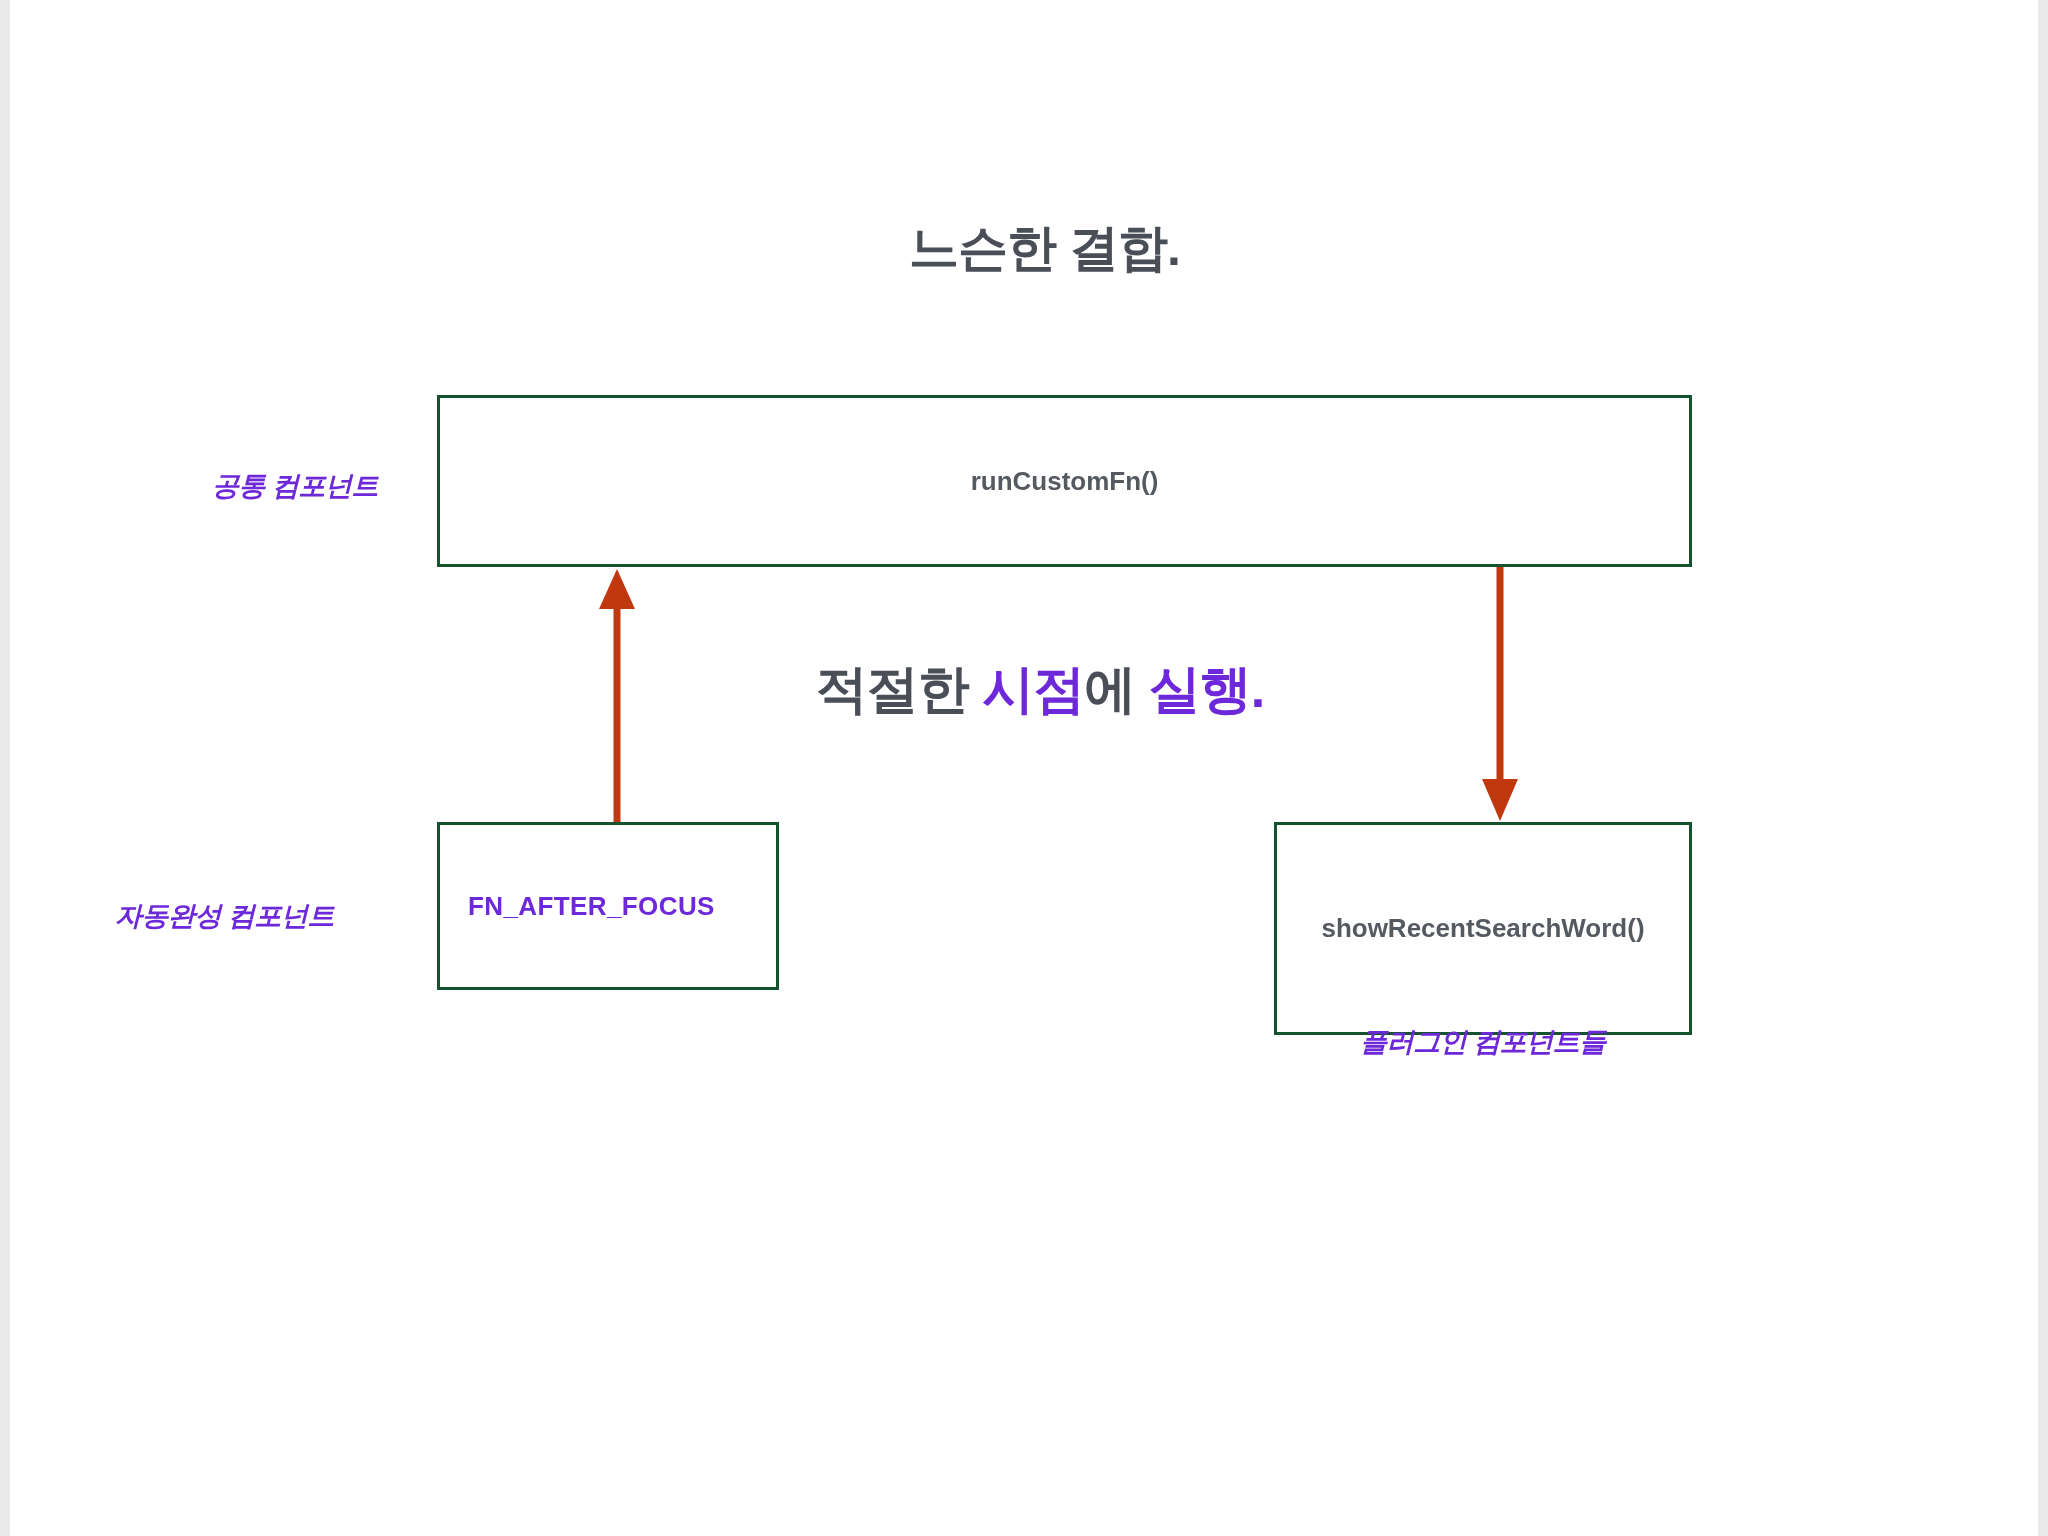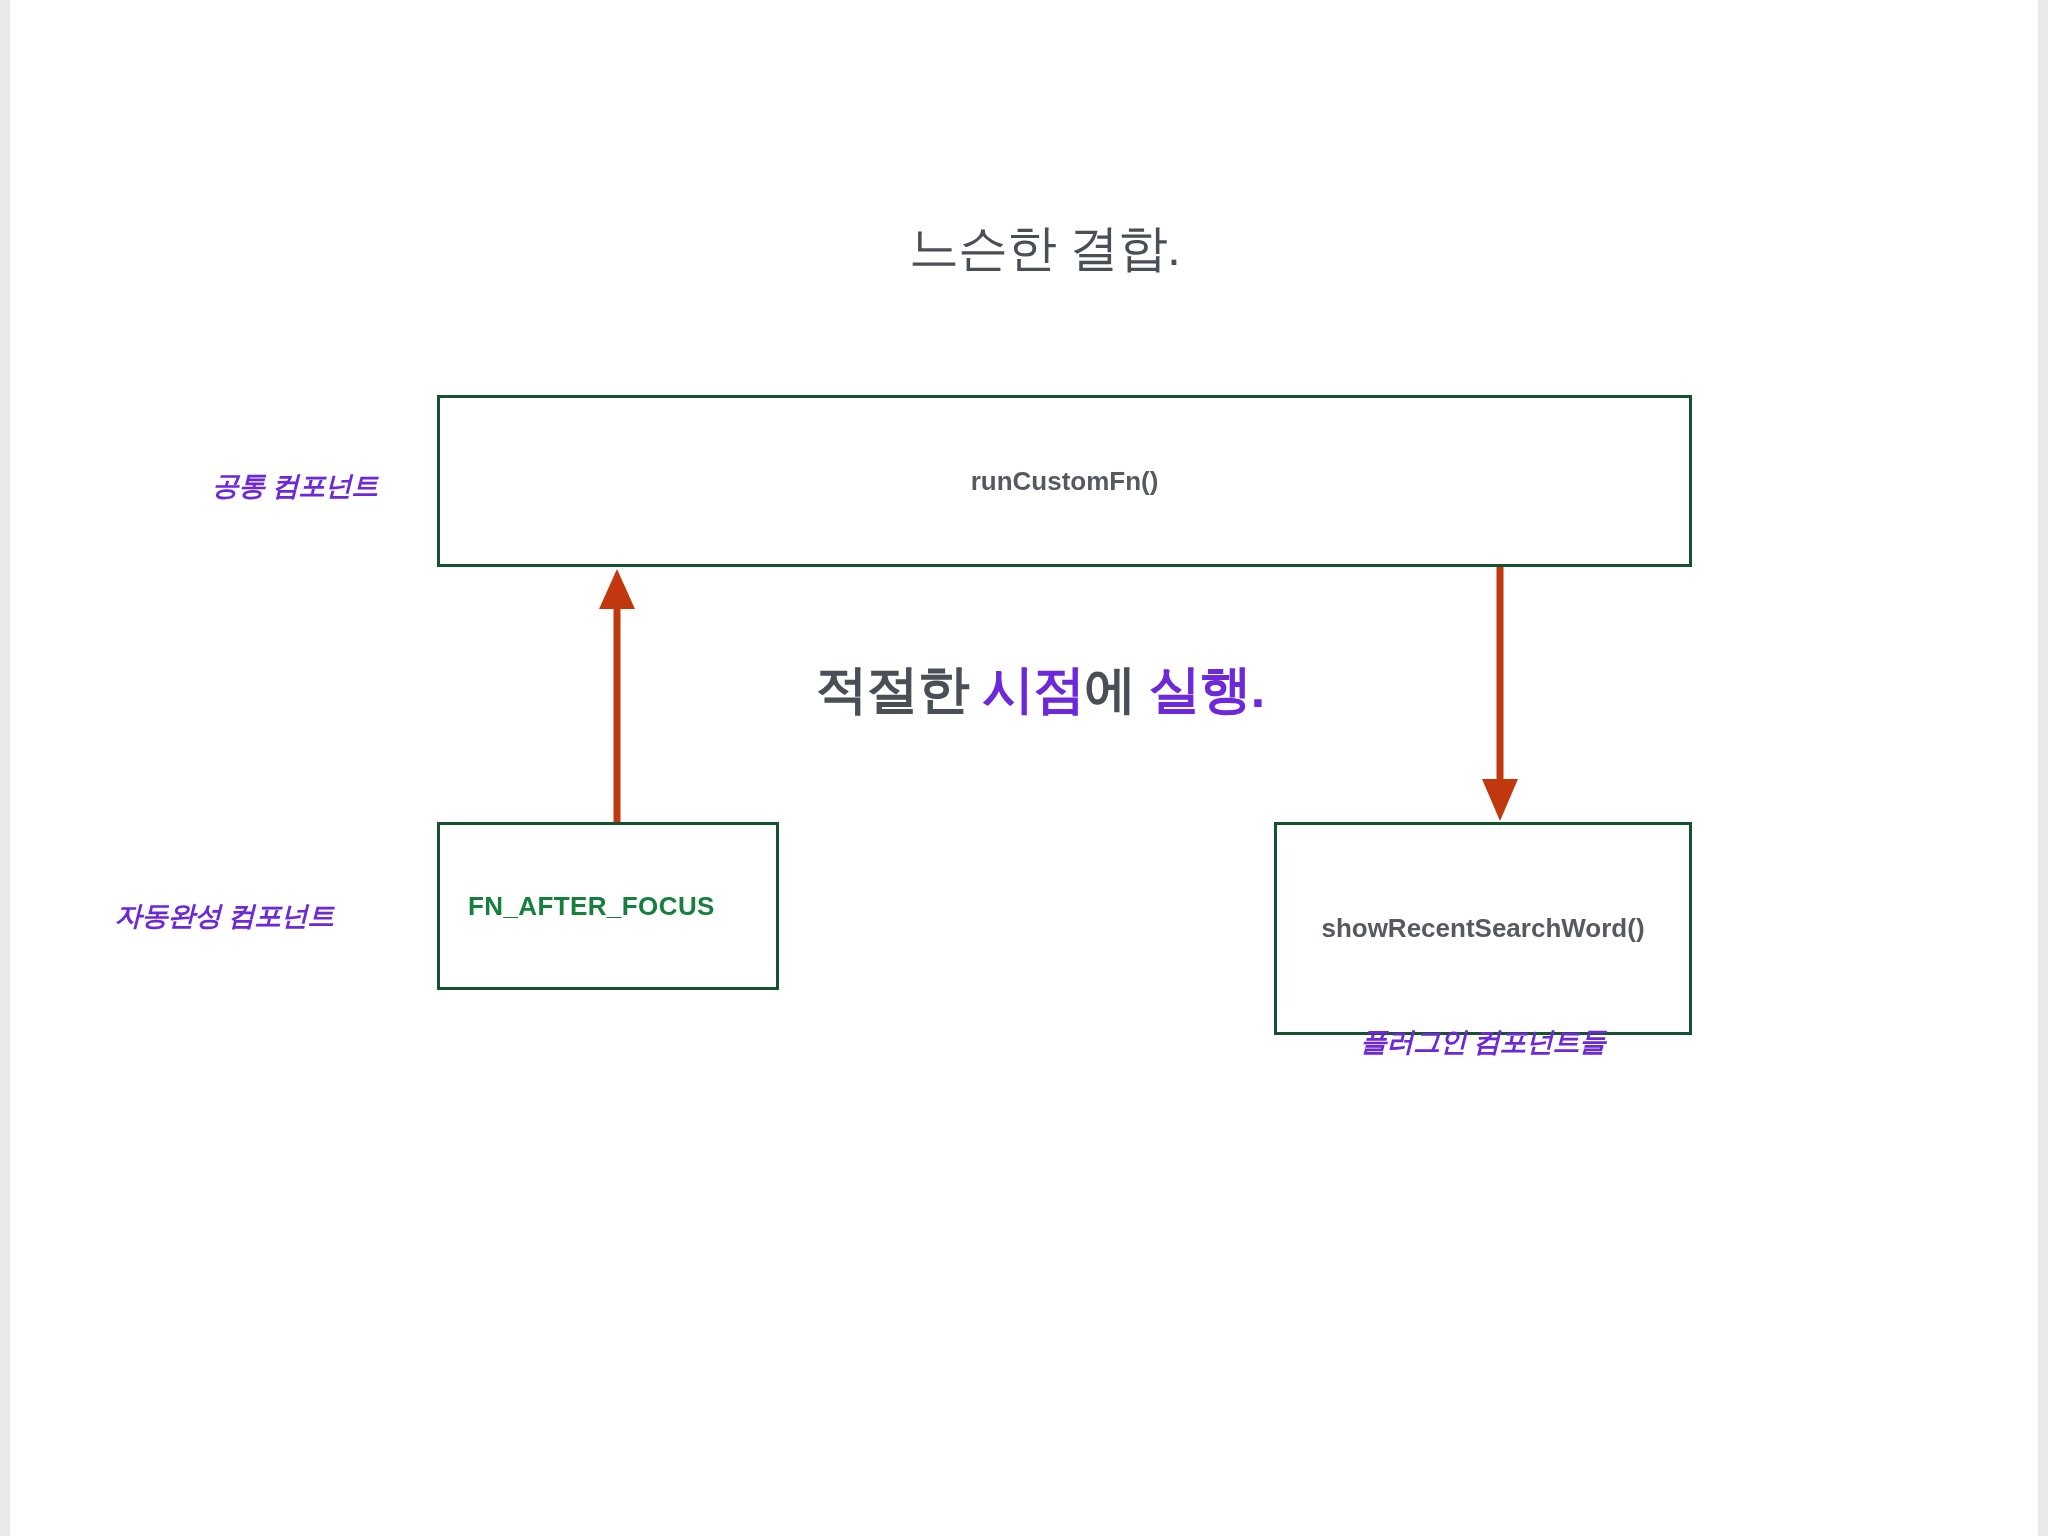--- a/index.html
+++ b/index.html
@@ -50,21 +50,21 @@
     white-space: nowrap;
   }
 
   .subtitle {
     position: absolute;
     left: 0;
     top: 215px;
     width: 2028px;
     text-align: center;
     font-size: 50px;
-    font-weight: normal;
+    font-weight: bold;
     letter-spacing: -1px;
     color: #4a4e57;
     white-space: nowrap;
     padding-left: 41px;
   }
 
   
   .box {
     position: absolute;
     border: 3px solid #14532d;
@@ -99,21 +99,21 @@
   }
 
   .box-label {
     font-size: 26px;
     font-weight: bold;
     color: #555a61;
     white-space: nowrap;
   }
 
   .box-label.accent {
-    color: #15803d;
+    color: #6d28d9;
     letter-spacing: 0.4px;
   }
 
   
   .side-label {
     position: absolute;
     font-size: 27px;
     font-weight: bold;
     color: #6d28d9;
     white-space: nowrap;

